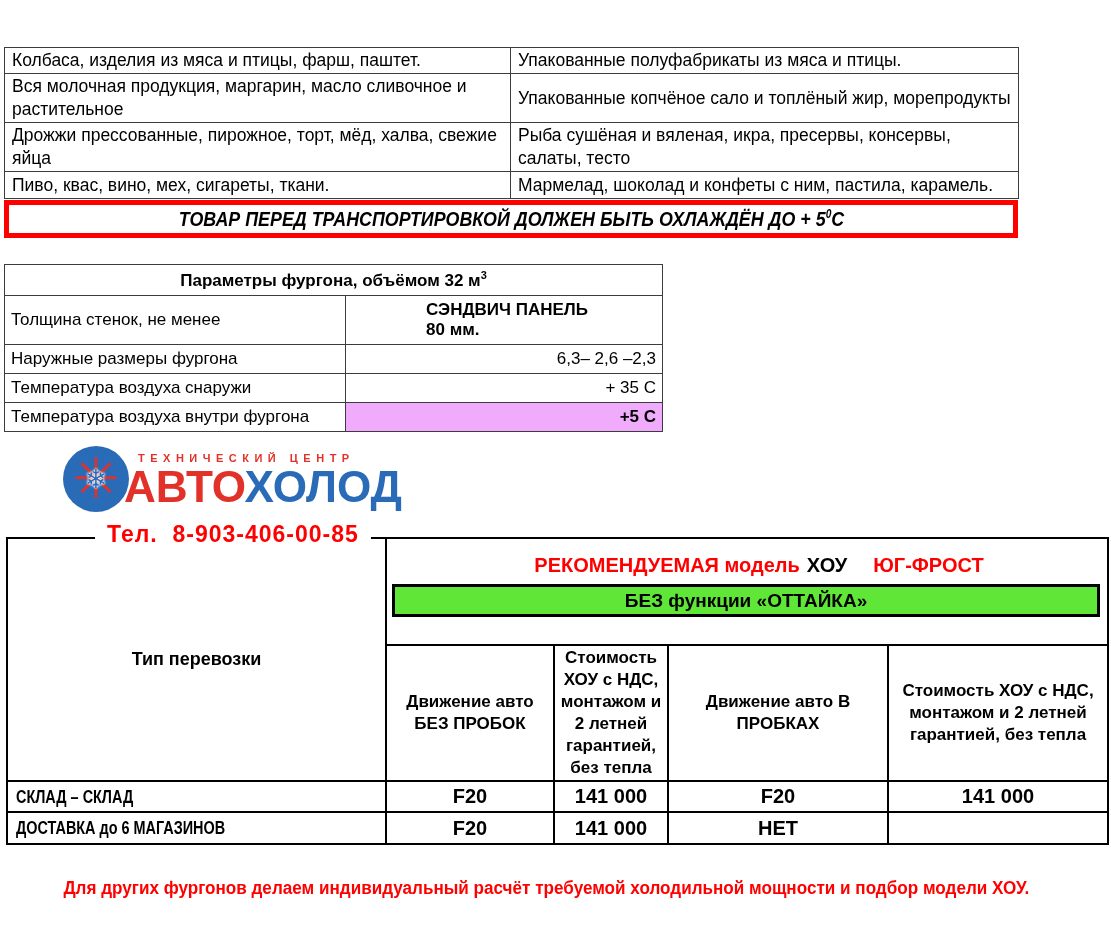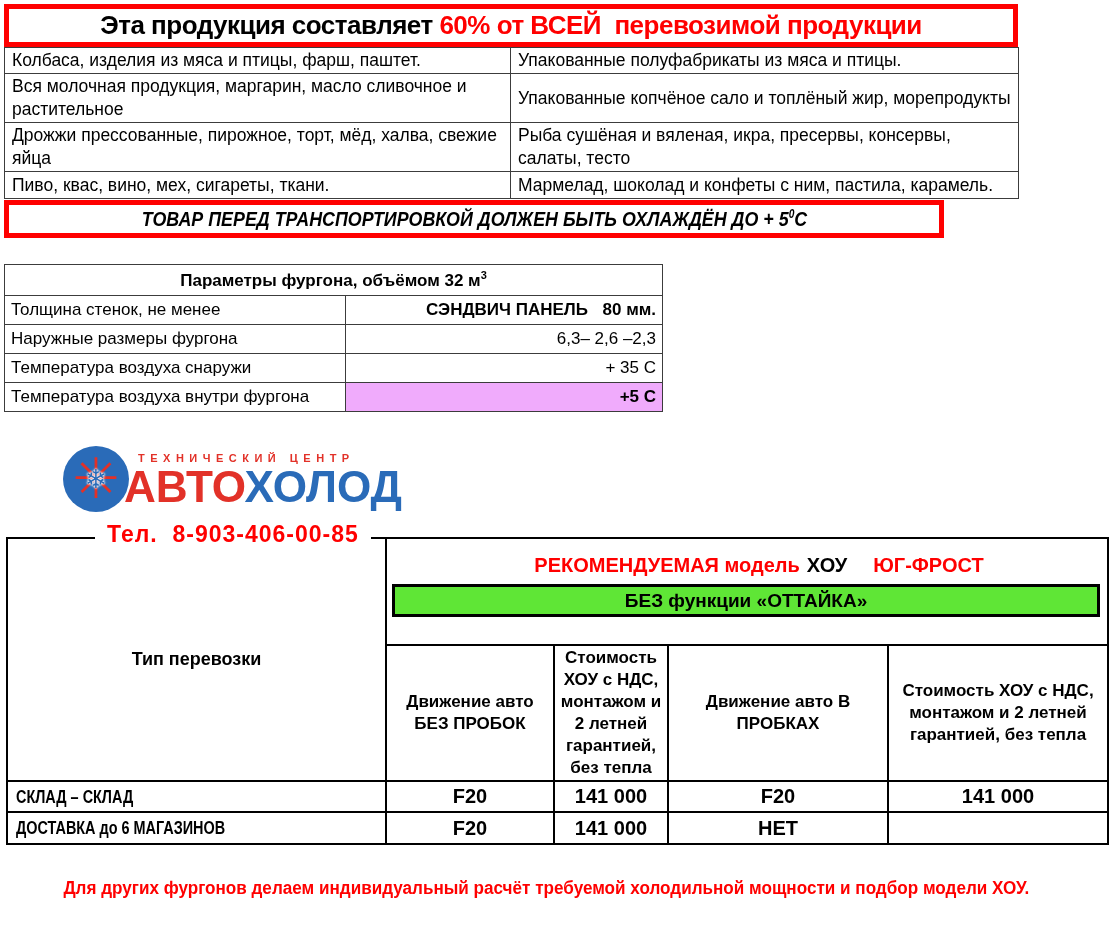--- a/index.html
+++ b/index.html
@@ -18,41 +18,41 @@
   
   table { border-collapse: collapse; table-layout: fixed; }
   .products { position: absolute; left: 4px; top: 47px; width: 1014px; }
   .products td {
     border: 1.6px solid #3c3c3c; vertical-align: middle;
     font-size: 17.5px; line-height: 23px; padding: 1px 4px 1px 7px;
   }
 
   
   .chill-box {
-    position: absolute; left: 4px; top: 200px; width: 940px; height: 38px;
+    position: absolute; left: 4px; top: 200px; width: 1014px; height: 38px;
     border: 5px solid #ff0000; display: flex; align-items: center; justify-content: center;
     background: #fff;
   }
   .chill-box .txt {
     font-style: italic; font-weight: bold; font-size: 21px; white-space: nowrap;
     display: inline-block; transform: scaleX(0.85); transform-origin: 50% 50%;
   }
   .chill-box sup { font-size: 12px; vertical-align: super; }
 
   
   .params { position: absolute; left: 4px; top: 264px; width: 658px; }
   .params td {
     border: 1.6px solid #3c3c3c; height: 25px; vertical-align: middle;
     font-size: 17px; padding: 4px 6px;
   }
   .params .title-cell { text-align: center; font-weight: bold; }
   .params .title-cell sup { font-size: 11px; }
   .params .val { text-align: right; }
   .params .bold { font-weight: normal; }
-  .params .sandwich { display: flex; justify-content: space-between; padding-left: 74px; font-weight: bold; }
+  .params .sandwich { display: flex; justify-content: space-between; padding-left: 74px; font-weight: bold; flex-direction: column; }
   .params .green-cell { background: #f0abfc; font-weight: bold; }
 
   
   .emblem {
     position: absolute; left: 63px; top: 446px; width: 66px; height: 66px;
     background: #2a6bb8; border-radius: 50%;
   }
   .emblem .flake-red {
     position: absolute; inset: 0; display: flex; align-items: center; justify-content: center;
     color: #e23128; font-size: 56px; line-height: 1;
@@ -108,23 +108,20 @@
     position: absolute; left: 0; top: 878px; width: 1093px; text-align: center;
     color: #ff0000; font-size: 18px; font-weight: bold;
   }
   .footer-note .txt { display: inline-block; transform: scaleX(0.95); transform-origin: 50% 50%; white-space: nowrap; }
 </style>
 </head>
 <body>
 
 <div class="canvas">
 
-  <div class="header-box">
-    <div class="txt"><span>Эта продукция составляет </span><span class="red">60% от ВСЕЙ  перевозимой продукции</span></div>
-  </div>
 
   <table class="products">
     <colgroup>
         <col style="width:506px">
         <col style="width:508px">
       </colgroup>
     <tbody>
         <tr style="height:25px">
       <td>Колбаса, изделия из мяса и птицы, фарш, паштет.</td>
       <td>Упакованные полуфабрикаты из мяса и птицы.</td>

